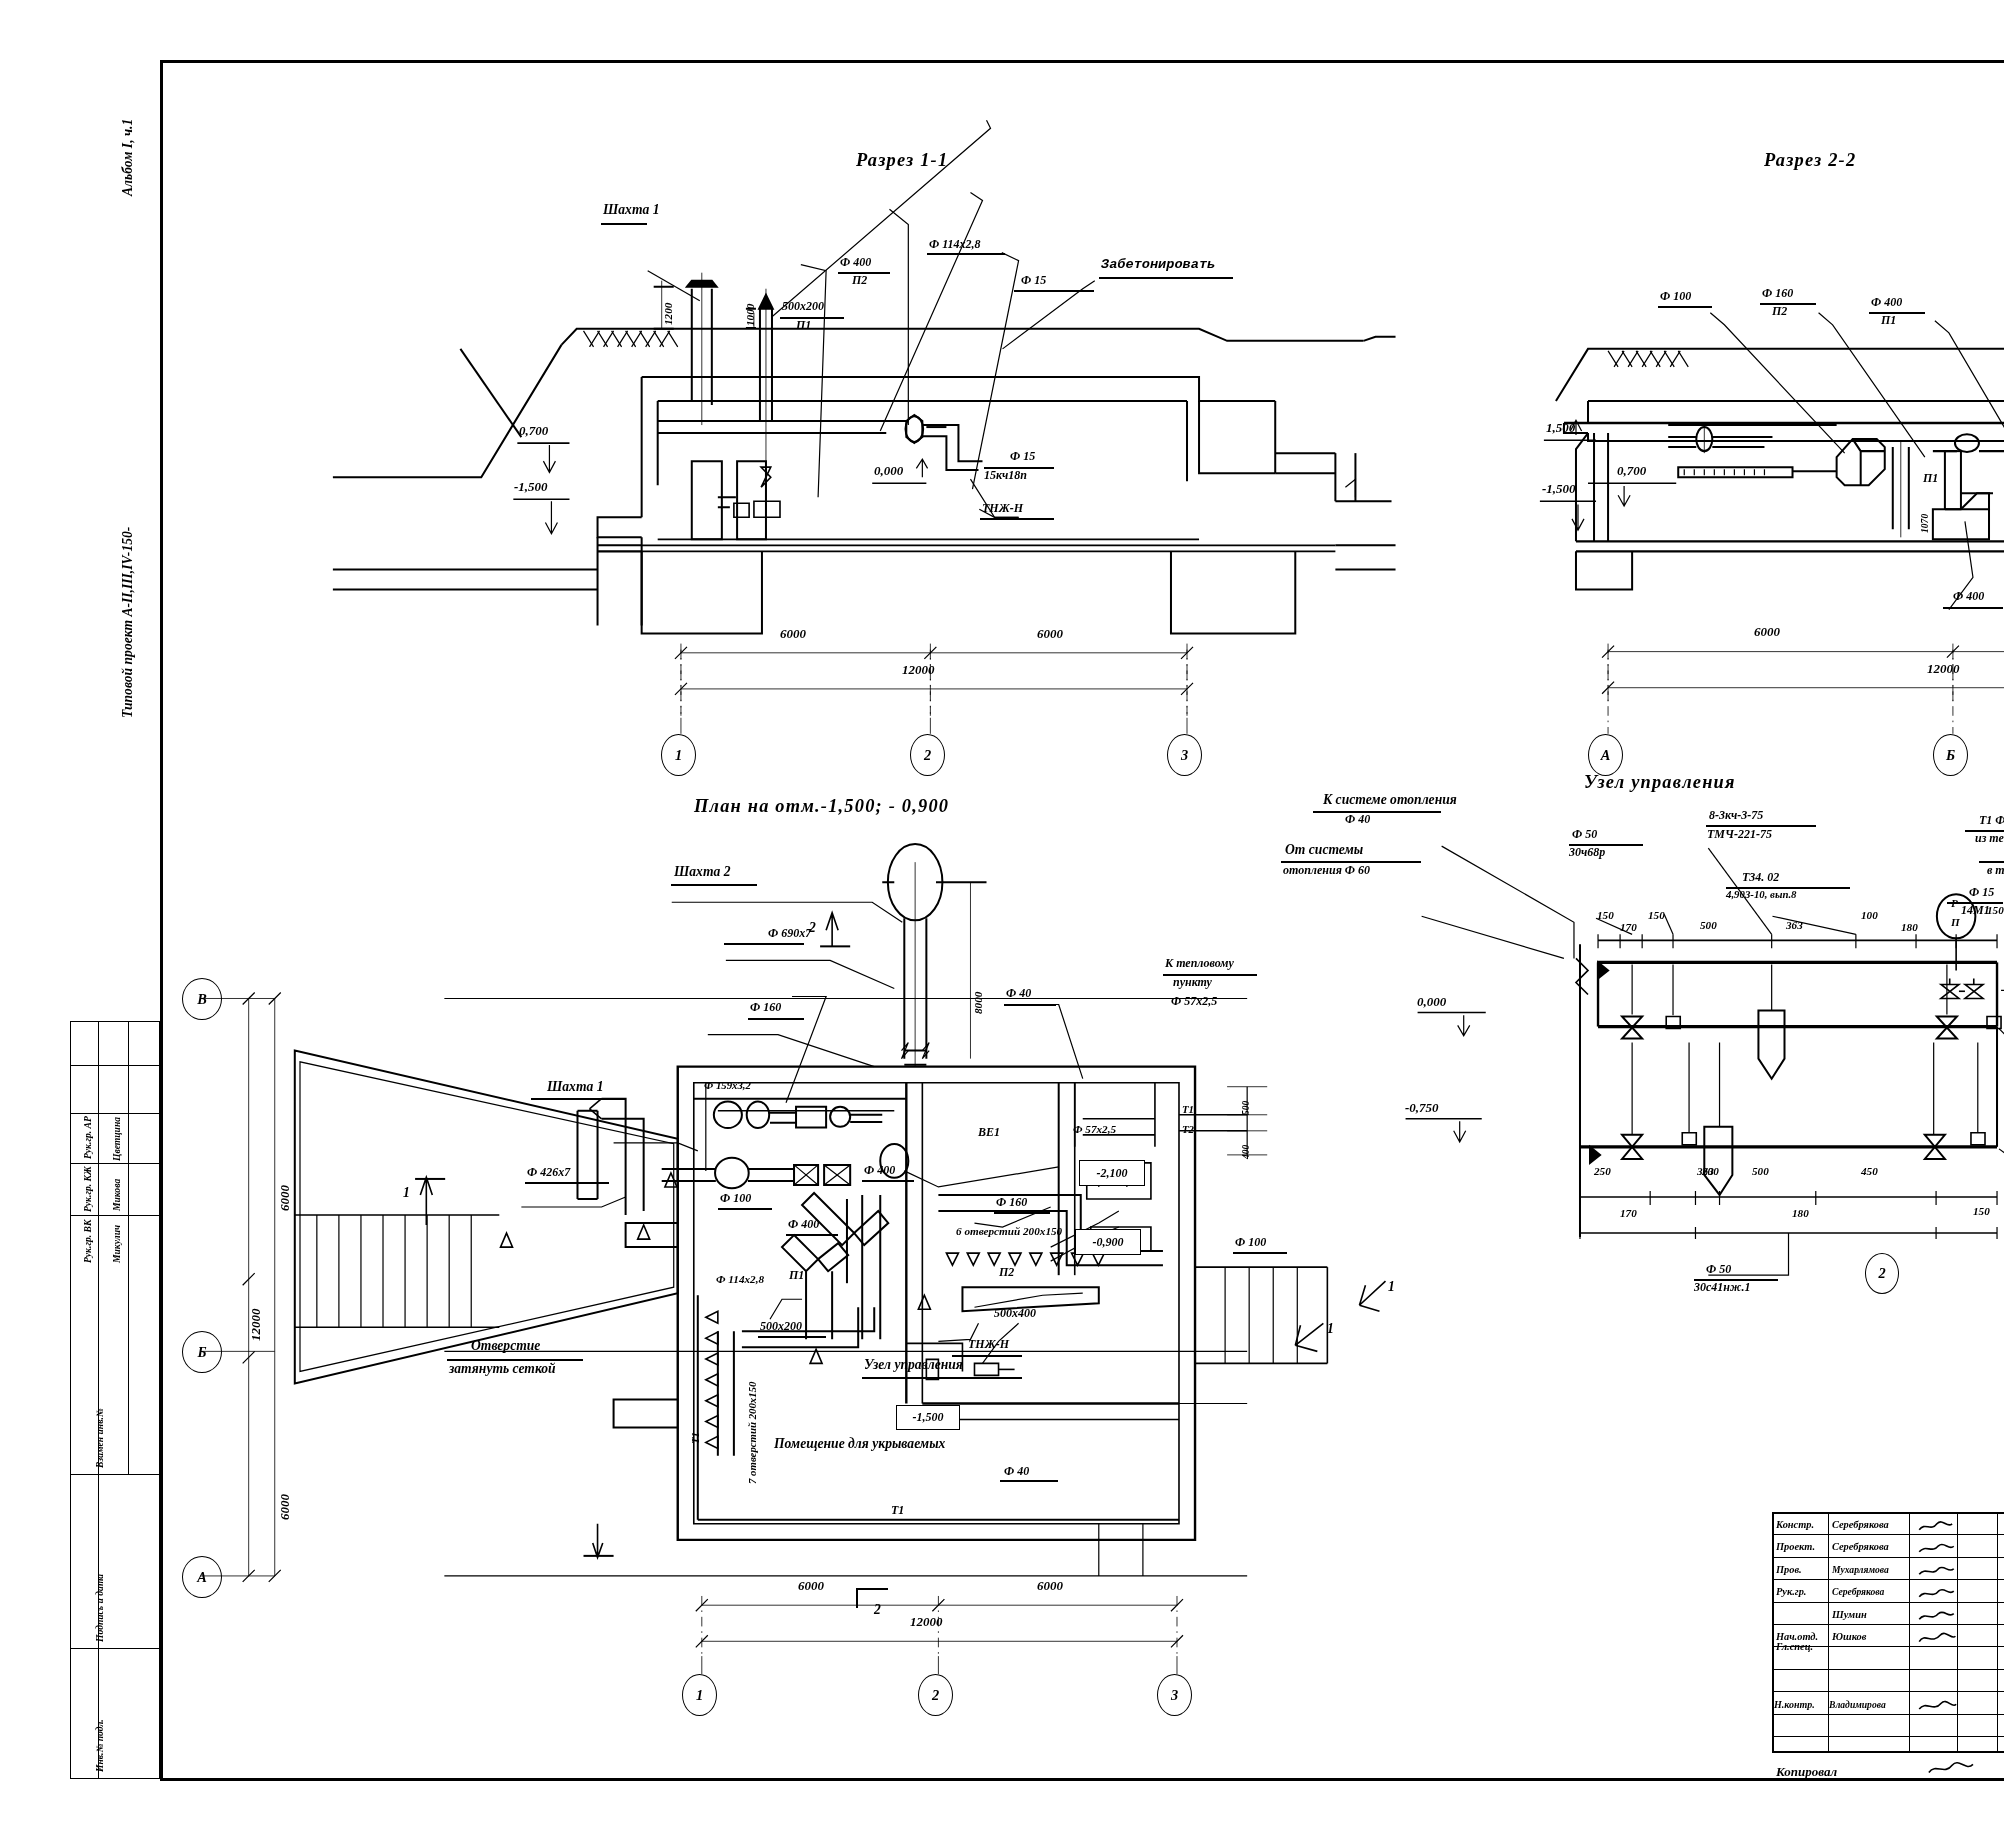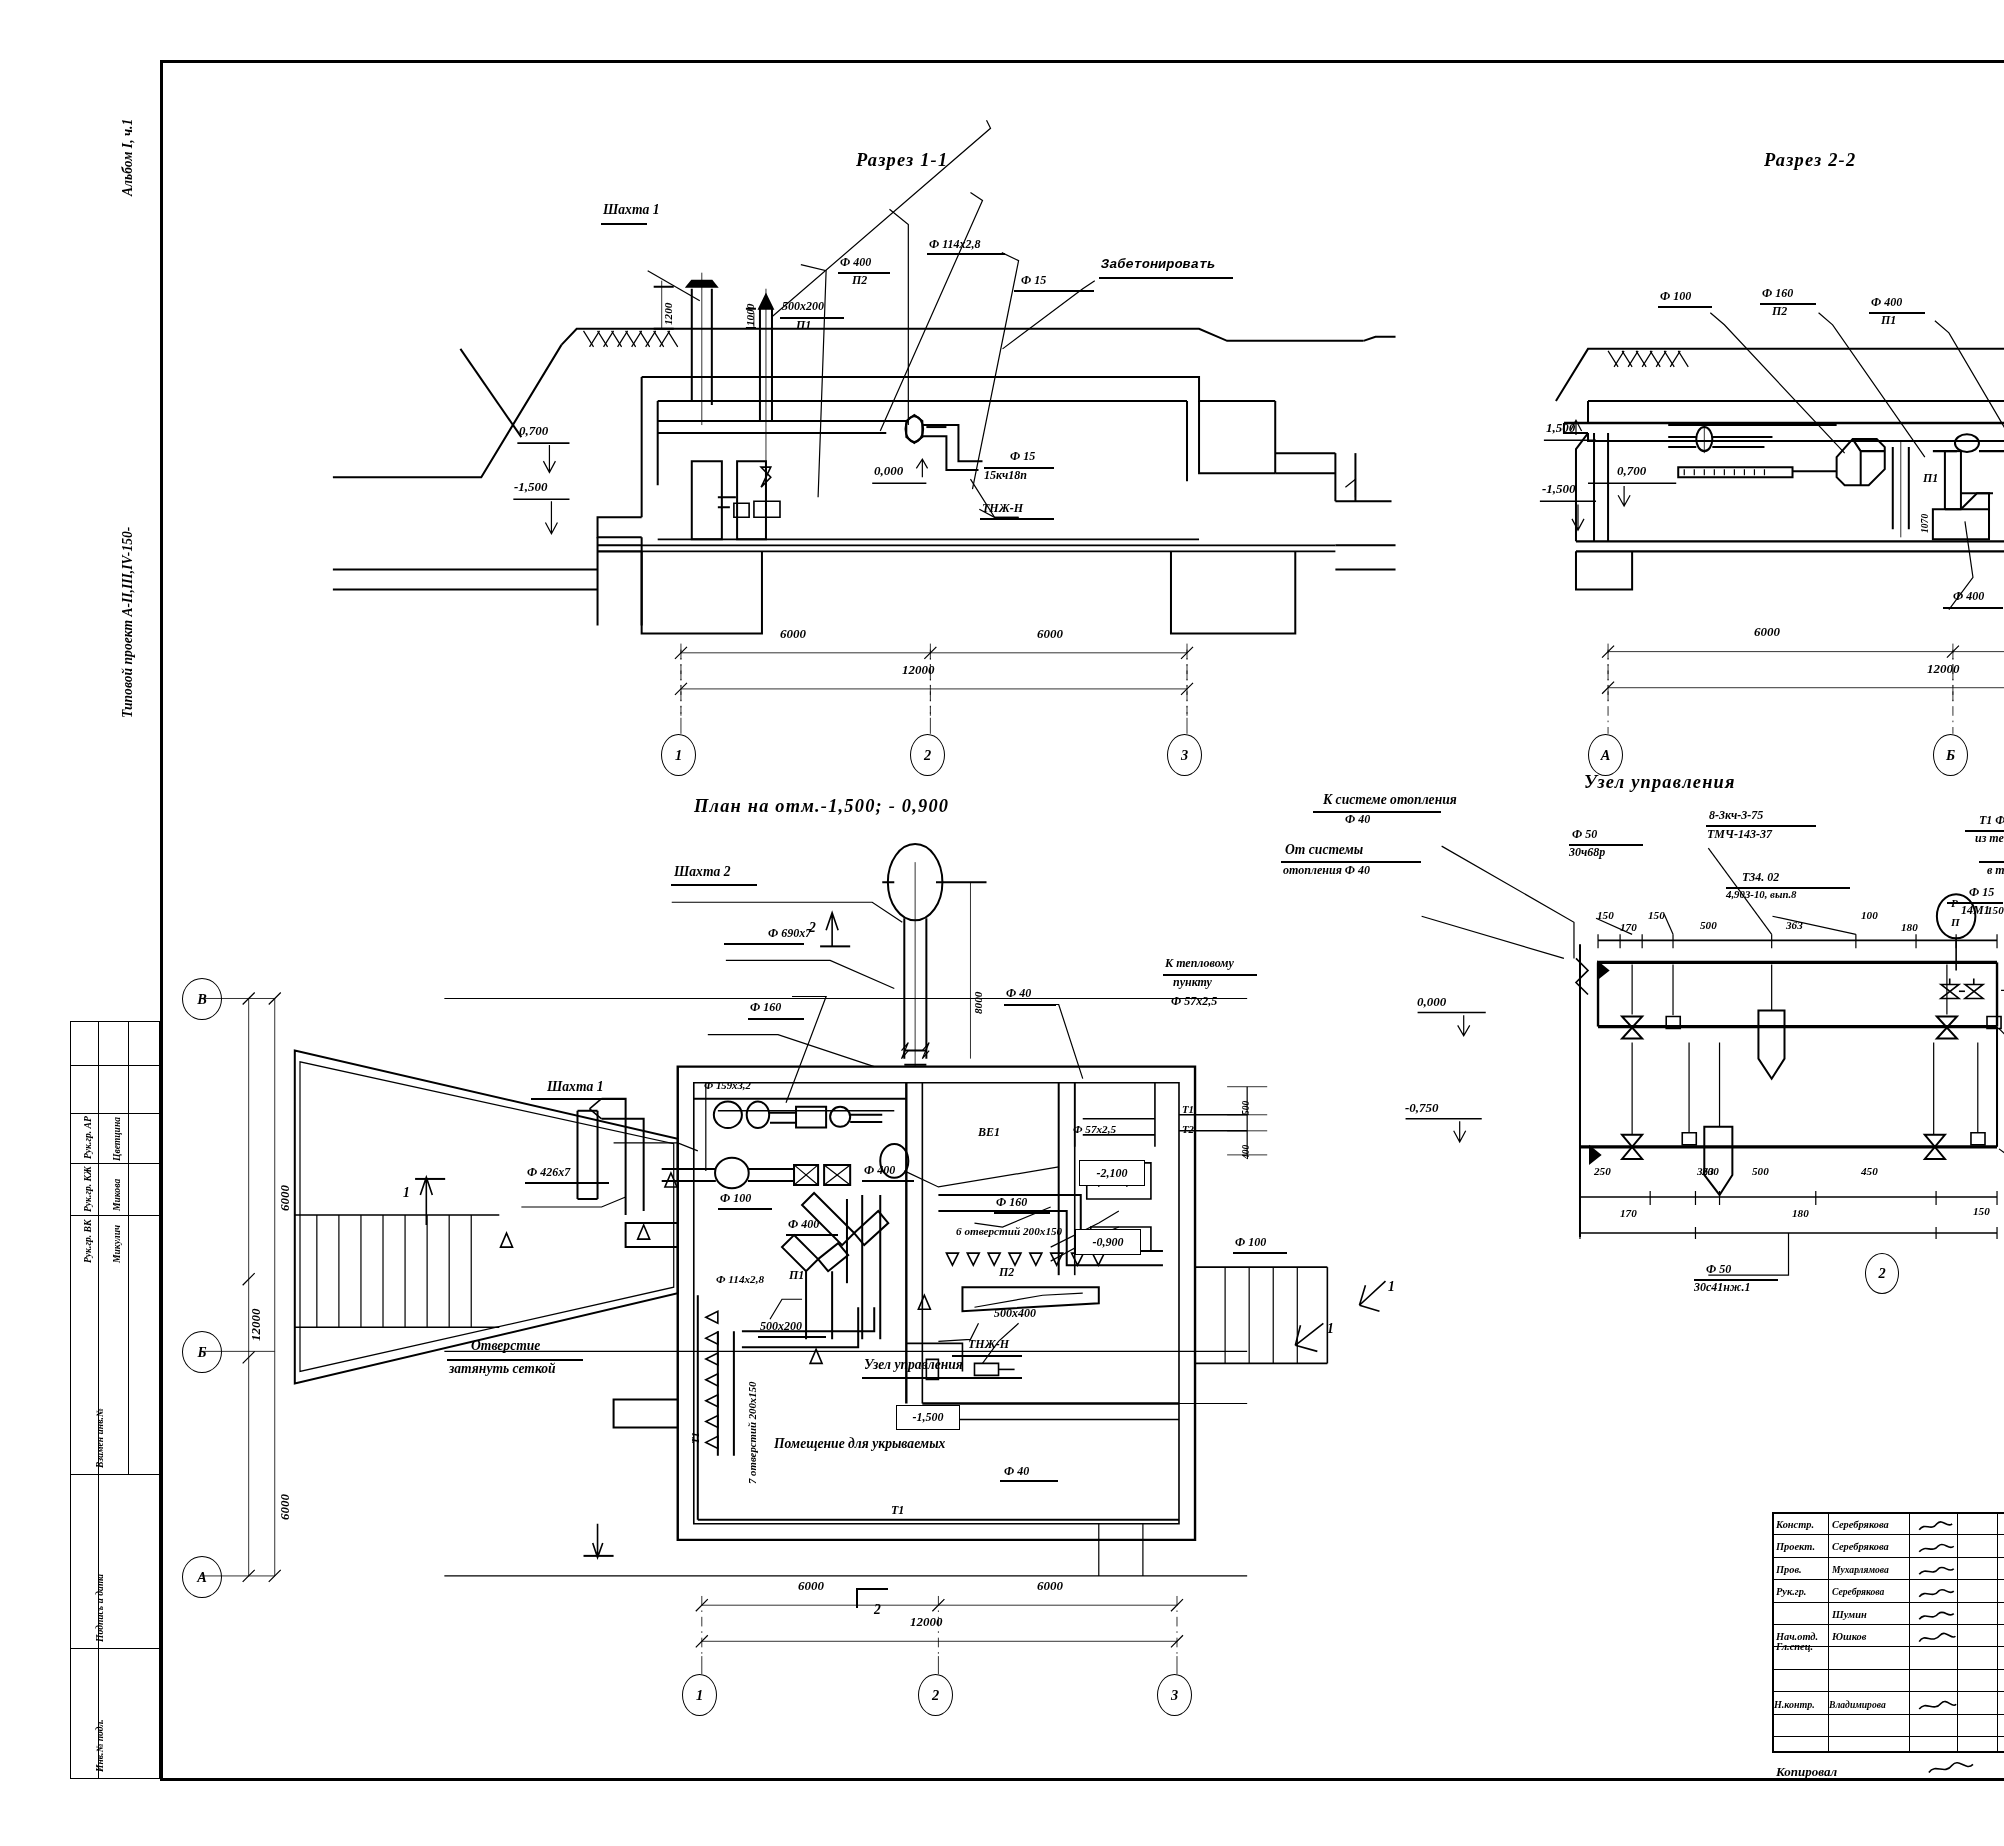--- a/index.html
+++ b/index.html
@@ -391,29 +391,29 @@
       <path d="M3640,2796 L3640,2845 M3625,2820 L3640,2848 L3655,2820" stroke-width="3"></path>
     </g>
   </svg>
 
   <div class="txt lbl" style="left:1323px;top:792px;">К системе отопления</div>
   <div class="ln" style="left:1313px;top:811px;width:128px;height:1.6px;"></div>
   <div class="txt lbl-s" style="left:1345px;top:812px;">Ф 40</div>
 
   <div class="txt lbl" style="left:1285px;top:842px;">От системы</div>
   <div class="ln" style="left:1281px;top:861px;width:140px;height:1.6px;"></div>
-  <div class="txt lbl-s" style="left:1283px;top:863px;">отопления  Ф 40</div>
+  <div class="txt lbl-s" style="left:1283px;top:863px;">отопления  Ф 60</div>
 
   <div class="txt lbl-s" style="left:1572px;top:827px;">Ф 50</div>
   <div class="ln" style="left:1569px;top:844px;width:74px;height:1.6px;"></div>
   <div class="txt lbl-s" style="left:1569px;top:845px;">30ч68р</div>
 
   <div class="txt lbl-s" style="left:1709px;top:808px;">8-3кч-3-75</div>
   <div class="ln" style="left:1706px;top:825px;width:110px;height:1.6px;"></div>
-  <div class="txt lbl-s" style="left:1707px;top:827px;">ТМЧ-143-37</div>
+  <div class="txt lbl-s" style="left:1707px;top:827px;">ТМЧ-221-75</div>
 
   <div class="txt lbl-s" style="left:1742px;top:870px;">Т34. 02</div>
   <div class="ln" style="left:1726px;top:887px;width:124px;height:1.6px;"></div>
   <div class="txt lbl-s" style="left:1726px;top:888px;font-size:10.8px;">4,903-10, вып.8</div>
 
   <div class="txt lbl-s" style="left:1979px;top:813px;">Т1   Ф 57х2,5</div>
   <div class="ln" style="left:1965px;top:830px;width:116px;height:1.6px;"></div>
   <div class="txt lbl-s" style="left:1975px;top:831px;">из теплосети</div>
 
   <div class="ln" style="left:1979px;top:861px;width:118px;height:1.6px;"></div>

